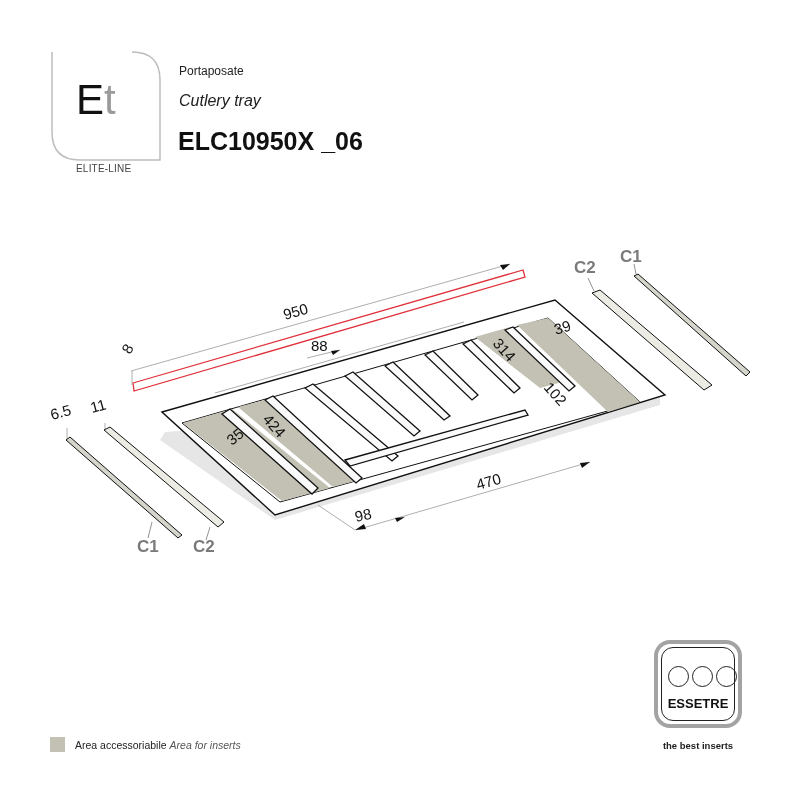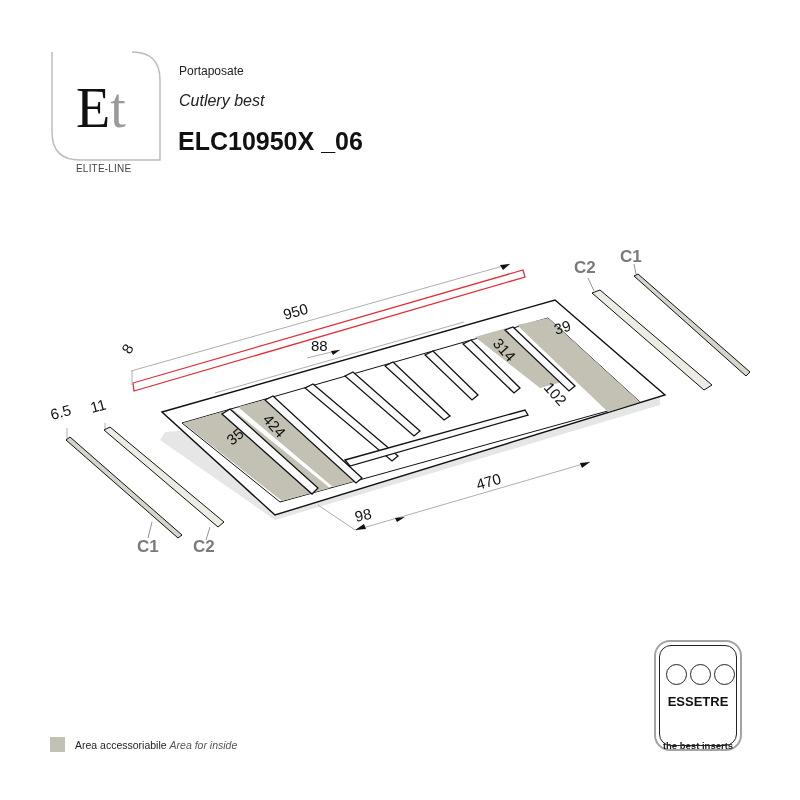--- a/index.html
+++ b/index.html
@@ -1,36 +1,36 @@
 <!DOCTYPE html>
 <html><head>
 <meta charset="utf-8">
 <style>
   html, body { margin:0; padding:0; background:#ffffff; }
   body { width:800px; height:800px; position:relative; overflow:hidden;
          font-family:"Liberation Sans", sans-serif; color:#111; }
   .logo-box-frame { position:absolute; left:50px; top:50px; width:110px; height:110px; }
-  .logo-letters { position:absolute; left:76px; top:84px; font-size:56px; line-height:48px;
-                  font-family:Liberation Serif, serif; font-weight:400; }
+  .logo-letters { position:absolute; left:76px; top:76px; font-size:42px; line-height:48px;
+                  font-family:Liberation Sans, sans-serif; font-weight:400; }
   .logo-letters .e { color:#111; }
   .logo-letters .t { color:#9a9a9a; }
   .logo-caption { position:absolute; left:76px; top:163px; font-size:10px; color:#444;
                   letter-spacing:0.2px; }
   .title-it { position:absolute; left:179px; top:64px; font-size:12px; color:#222; }
   .title-en { position:absolute; left:179px; top:92px; font-size:16px; font-style:italic; color:#222; }
   .title-code { position:absolute; left:178px; top:127px; font-size:25px; font-weight:700; color:#111; }
   svg.drawing { position:absolute; left:0; top:0; }
   .dim { font-family:"Liberation Sans", sans-serif; font-size:15px; fill:#111; }
   .callout { font-family:"Liberation Sans", sans-serif; font-size:17px; font-weight:700; fill:#7a7a7a; }
   .legend { position:absolute; left:50px; top:737px; display:flex; align-items:center; gap:10px; }
   .legend-swatch { width:15px; height:15px; background:#c3c1b3; }
   .legend-text { font-size:10.5px; color:#222; }
   .legend-text .it { font-style:italic; color:#555; }
   .brand { position:absolute; left:654px; top:640px; width:92px; width:92px; }
-  .brand-box { width:88px; height:111px; border:2px solid #a3a3a3; border-radius:16px;
+  .brand-box { width:88px; height:88px; border:4px solid #a3a3a3; border-radius:16px;
                position:relative; box-sizing:border-box; }
   .brand-box-inner { position:absolute; left:3px; top:3px; right:3px; bottom:3px;
                      border:1px solid #222; border-radius:12px; }
   .brand-circles { position:absolute; top:22px; left:10px; display:flex; gap:3px; }
   .brand-circles span { width:19px; height:19px; border:1.5px solid #222; border-radius:50%; display:block; }
   .brand-name { position:absolute; top:52px; left:0; right:0; text-align:center;
                 font-weight:700; font-size:13px; color:#111; }
   .brand-tag { position:absolute; top:100px; left:0; width:88px; text-align:center;
                font-size:9.5px; font-weight:700; color:#222; }
 </style>
@@ -41,21 +41,21 @@
   <svg width="112" height="112" viewBox="0 0 112 112">
     <path d="M2 2 L2 82 Q2 110 30 110 L110 110 L110 30 Q110 2 82 2" fill="none" stroke="#bdbdbd" stroke-width="1.5"></path>
   </svg>
 </div>
 <div class="logo-letters">
   <span class="e">E</span><span class="t">t</span>
 </div>
 <div class="logo-caption">ELITE-LINE</div>
 
 <div class="title-it">Portaposate</div>
-<div class="title-en">Cutlery best</div>
+<div class="title-en">Cutlery tray</div>
 <div class="title-code">ELC10950X _06</div>
 
 <svg class="drawing" width="800" height="800" viewBox="0 0 800 800">
 
   <polygon points="165,432 660,395 660,405 275,520 160,440" fill="#e6e6e6"></polygon>
 
   <polygon points="162,412 555,300 665,395 275,515" fill="#ffffff" stroke="#111" stroke-width="1.4"></polygon>
 
   <polygon points="182,423 548,318 640,402 280,502" fill="#ffffff" stroke="#111" stroke-width="1"></polygon>
 
@@ -126,21 +126,21 @@
   <text class="callout" x="137" y="552">C1</text>
   <text class="callout" x="193" y="552">C2</text>
   <text class="callout" x="574" y="273">C2</text>
   <text class="callout" x="620" y="262">C1</text>
 </svg>
 
 <div class="legend">
   <div class="legend-swatch"></div>
   <div class="legend-text">
     <span>Area accessoriabile</span>
-    <span class="it">Area for inside</span>
+    <span class="it">Area for inserts</span>
   </div>
 </div>
 
 <div class="brand">
   <div class="brand-box">
     <div class="brand-box-inner"></div>
     <div class="brand-circles">
       <span></span>
         <span></span>
         <span></span>

